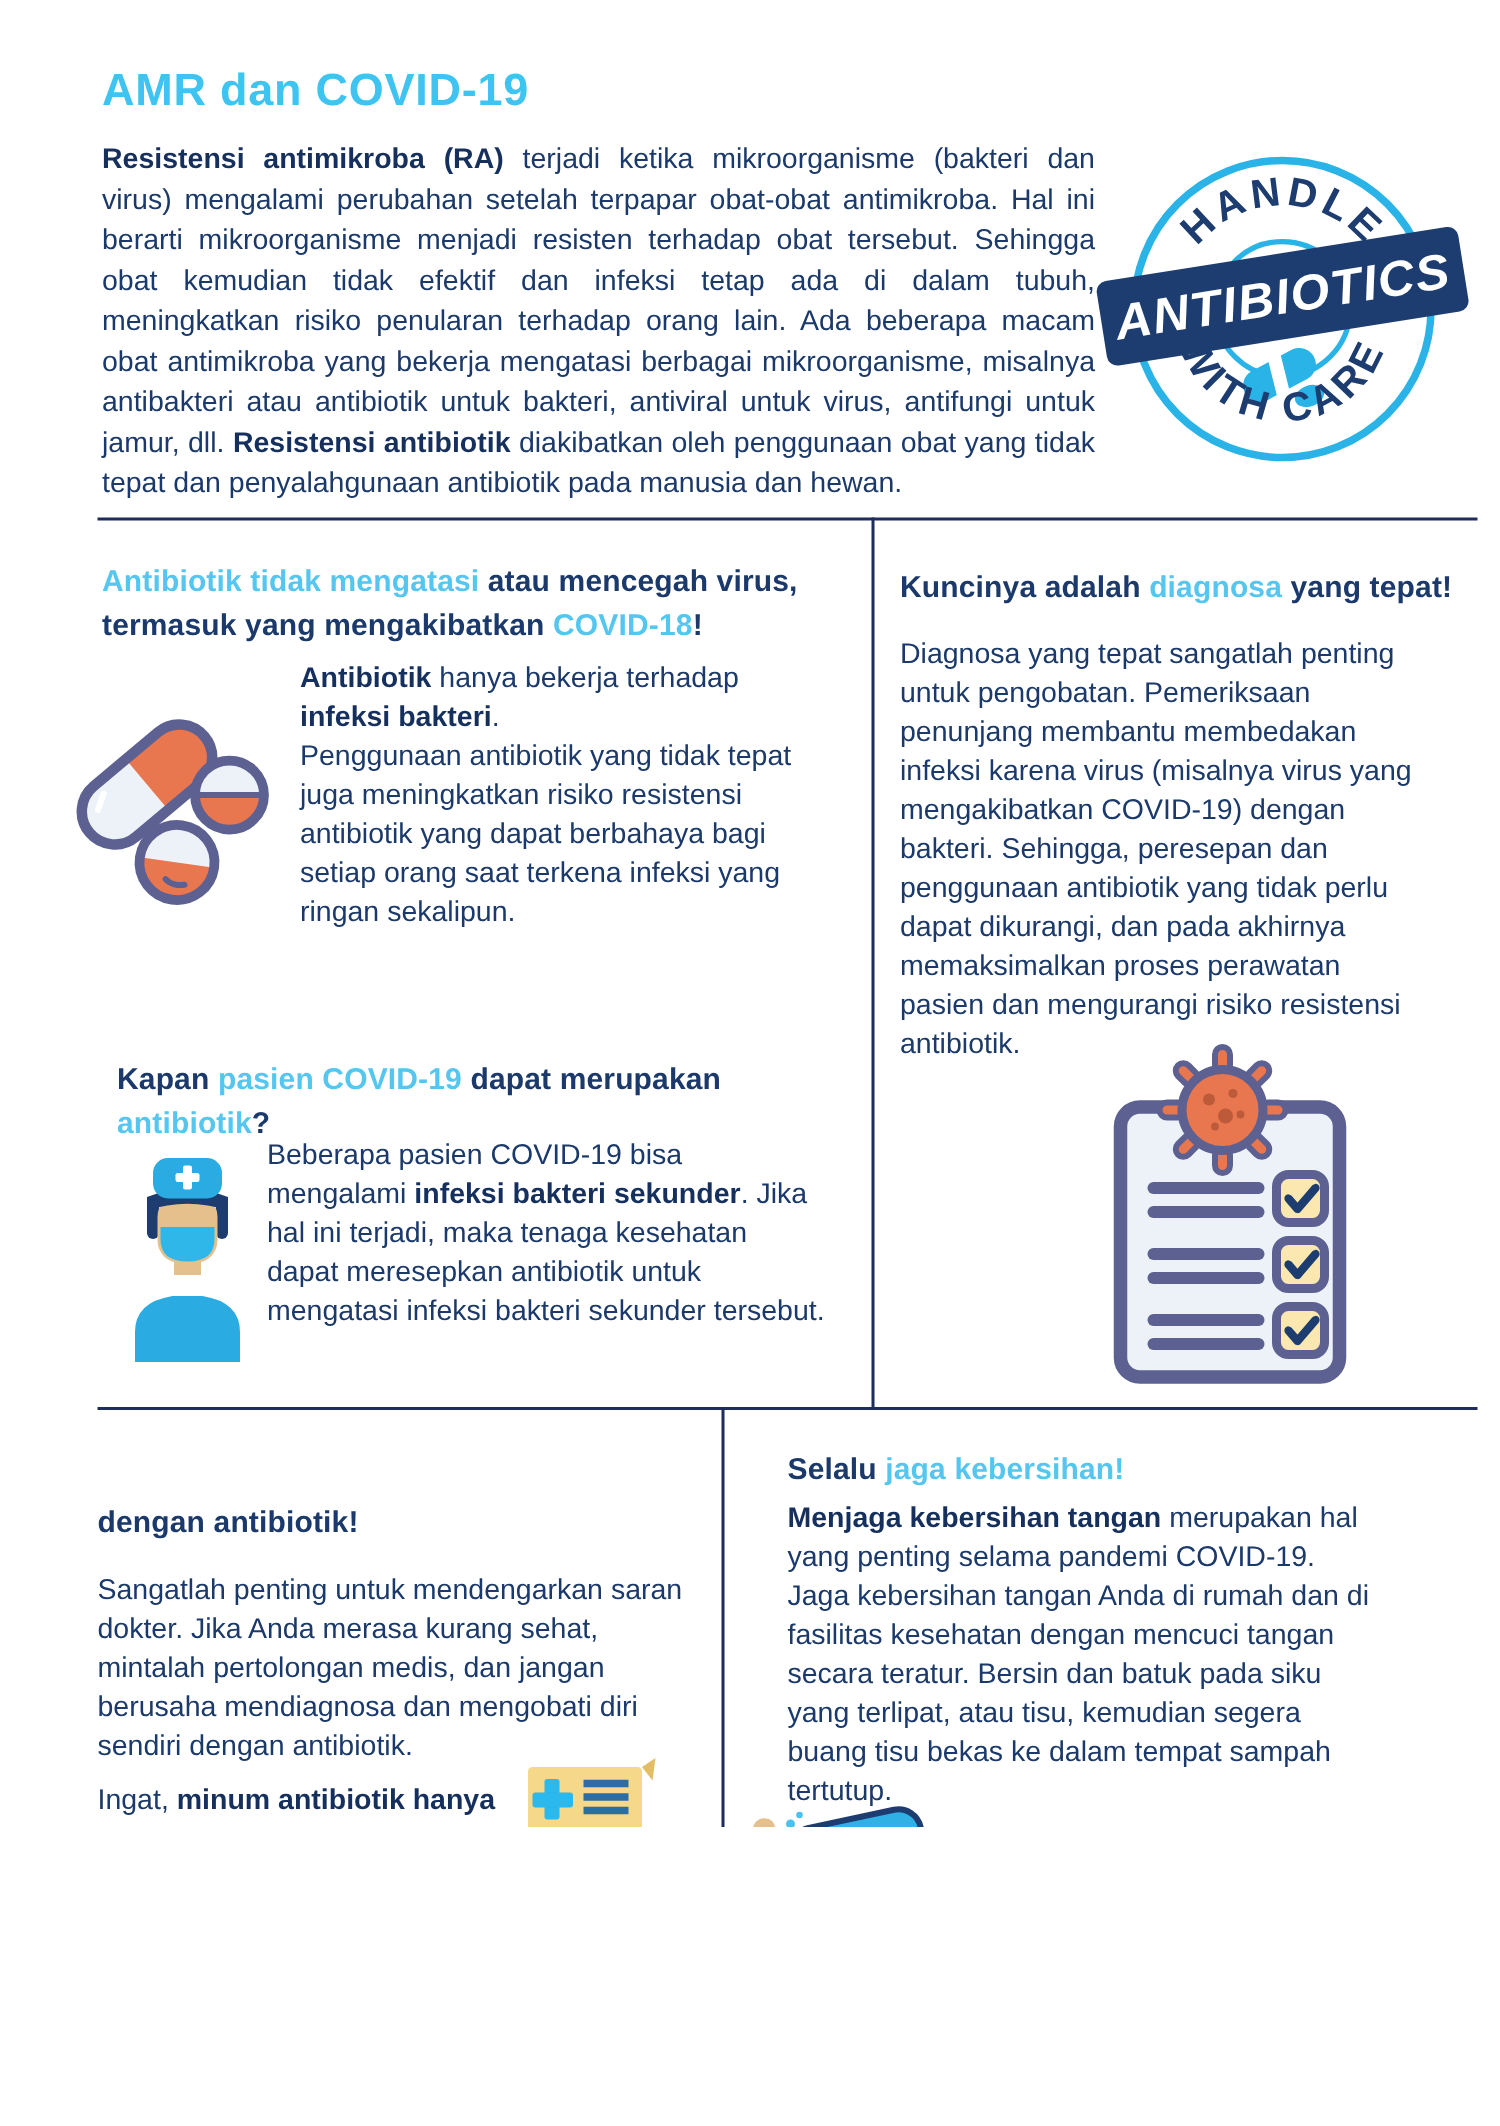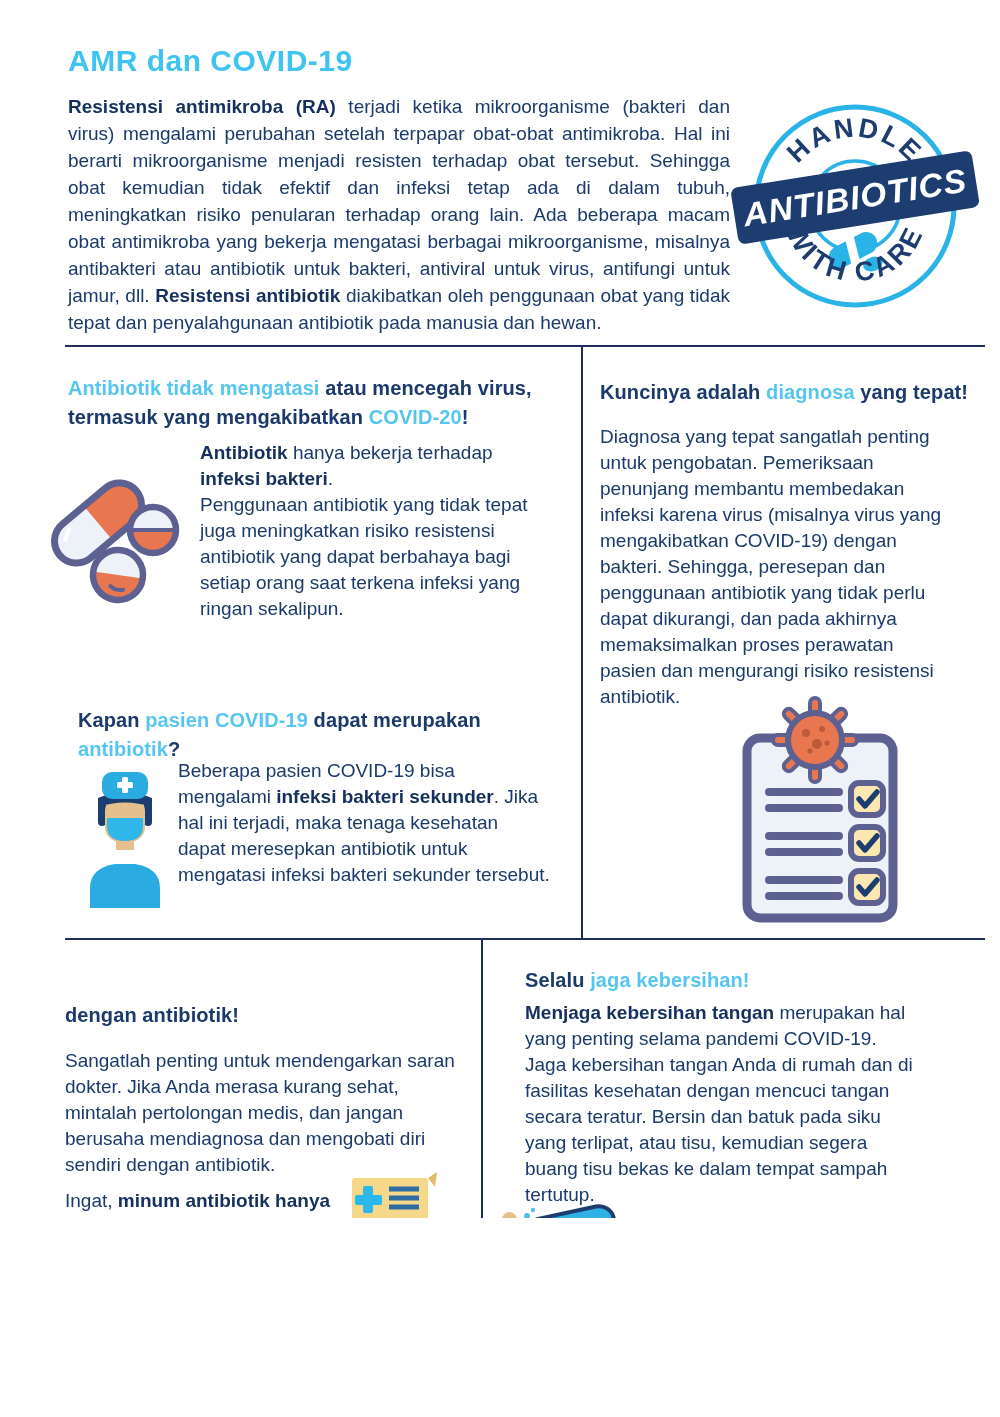--- a/index.html
+++ b/index.html
@@ -79,21 +79,21 @@
   </div>
 
   <div class="abs divider" style="left:65px;top:345px;width:920px;height:2px;"></div>
   <div class="abs divider" style="left:581px;top:345px;width:2px;height:595px;"></div>
   <div class="abs divider" style="left:65px;top:938px;width:920px;height:2px;"></div>
   <div class="abs divider" style="left:481px;top:938px;width:2px;height:347px;"></div>
   <div class="abs divider" style="left:65px;top:1283px;width:920px;height:2px;"></div>
 
   <div class="abs heading" style="left:68px;top:374px;width:510px;">
     <span class="cyan">Antibiotik tidak mengatasi</span><span> atau mencegah virus,</span><br>
-    <span>termasuk yang mengakibatkan </span><span class="cyan">COVID-20</span><span>!</span>
+    <span>termasuk yang mengakibatkan </span><span class="cyan">COVID-18</span><span>!</span>
   </div>
 
   <div class="abs" style="left:58px;top:476px;width:124px;height:128px;">
     <svg width="124" height="128" viewBox="0 0 124 128">
       <g transform="translate(40,47) rotate(-40)">
         <rect x="-50" y="-22" width="100" height="44" rx="22" fill="#edf1f8"></rect>
         <path d="M0,-22 h28 a22,22 0 0 1 0,44 h-28 z" fill="#e8764f"></path>
         <rect x="-50" y="-22" width="100" height="44" rx="22" fill="none" stroke="#5c6191" stroke-width="7"></rect>
         <line x1="-36" y1="-8" x2="-26" y2="-14" stroke="#ffffff" stroke-width="4" stroke-linecap="round"></line>
       </g>

